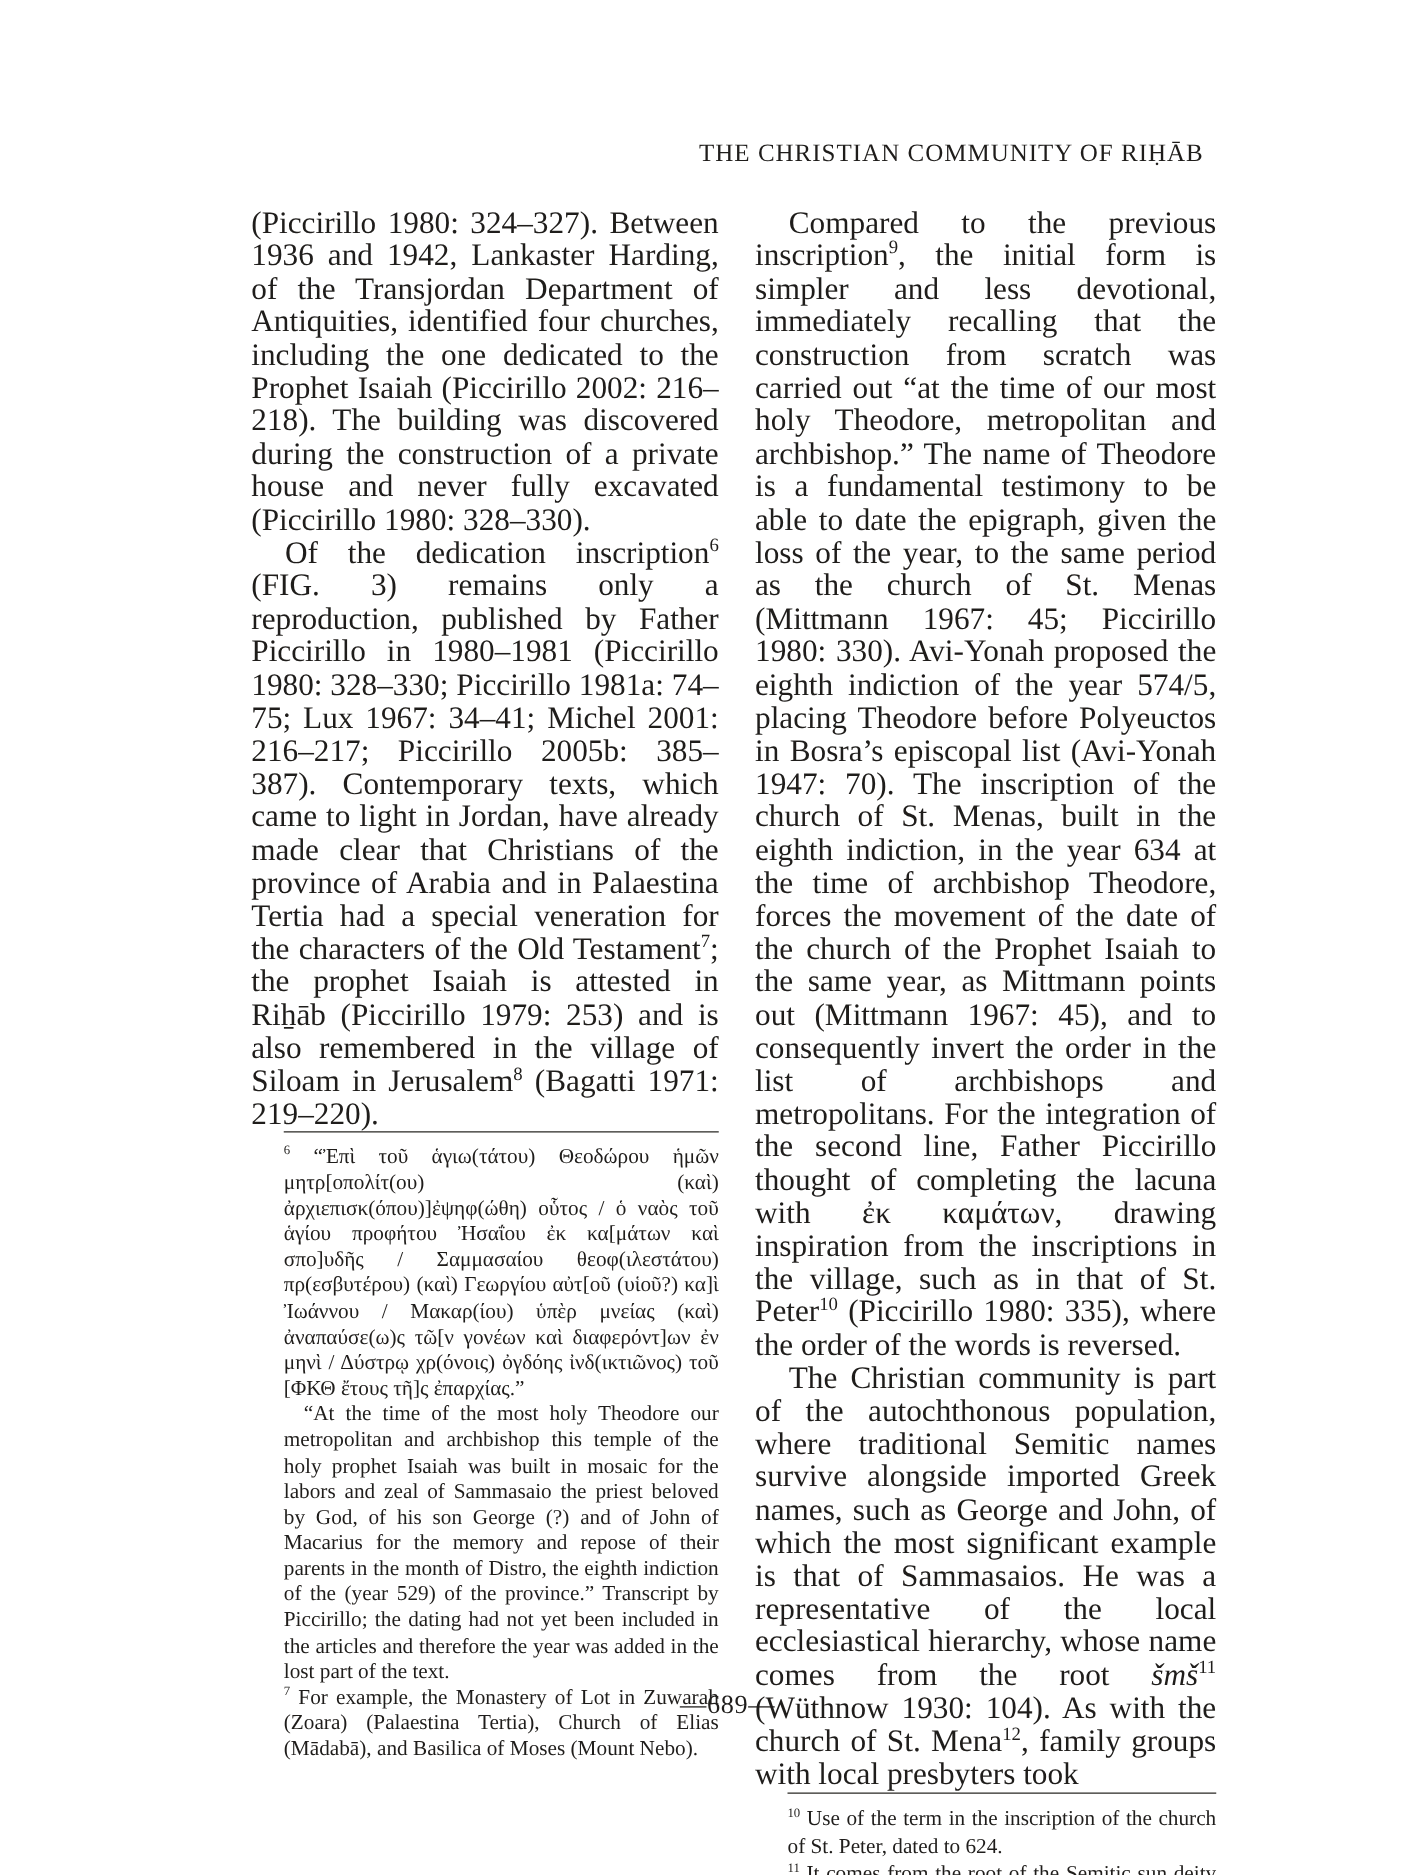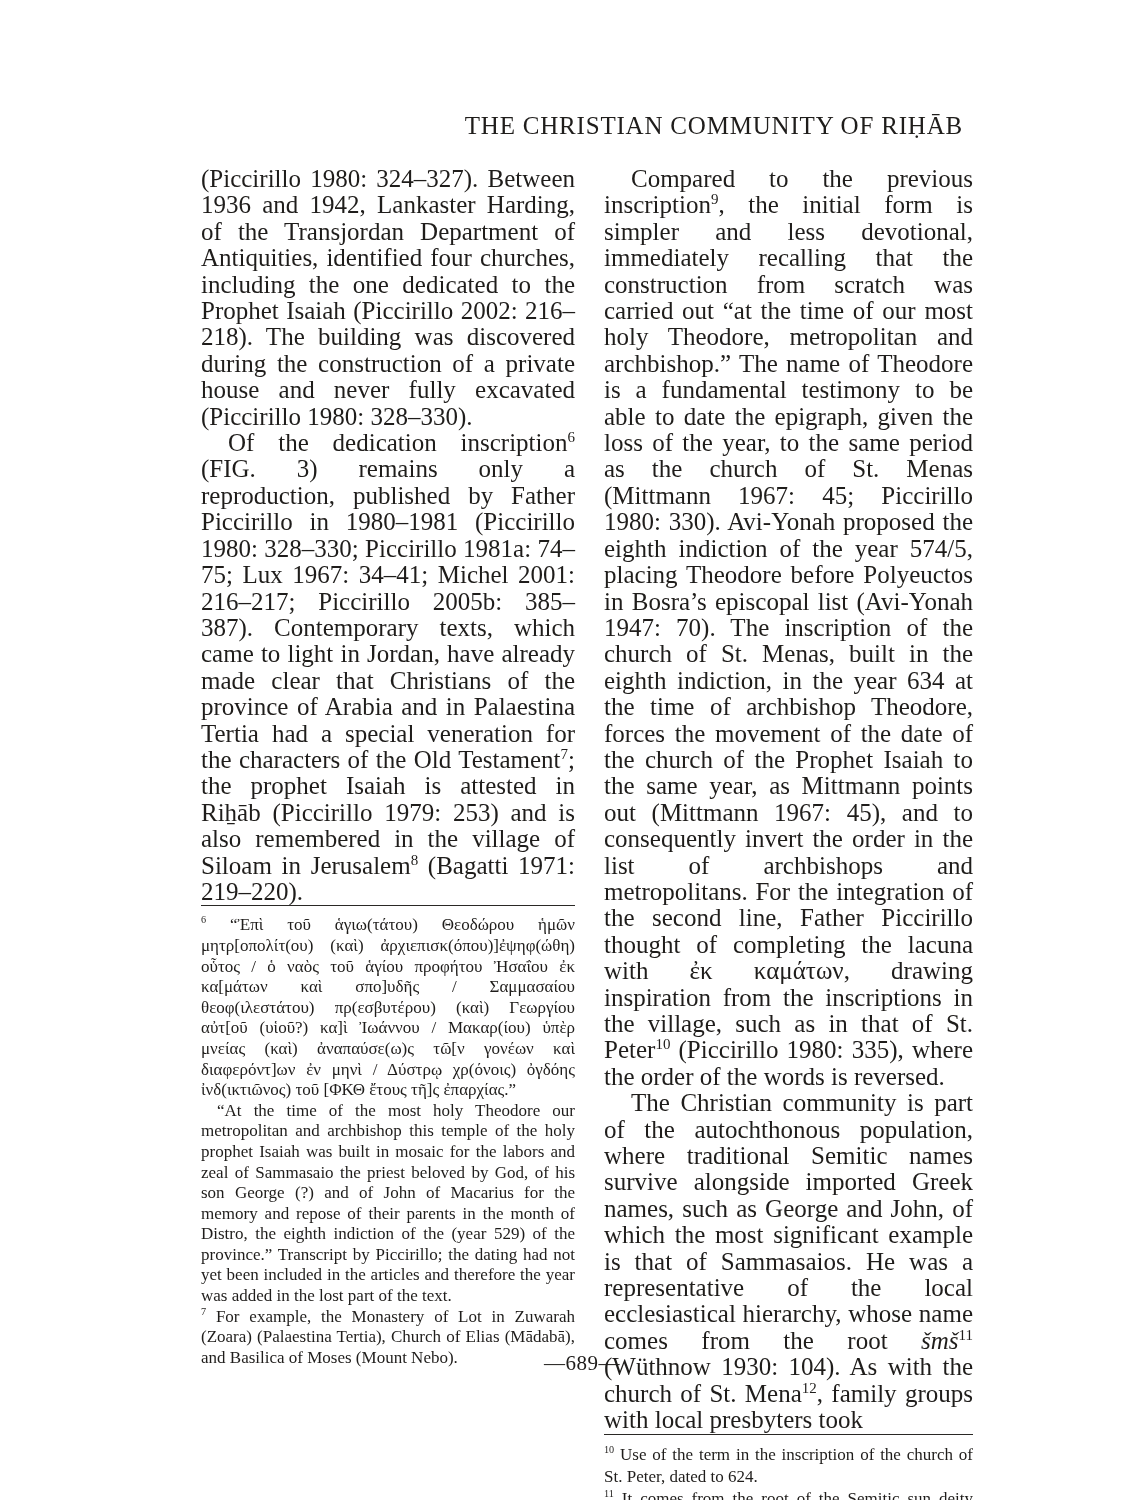--- a/index.html
+++ b/index.html
@@ -11,41 +11,41 @@
     height: 1500px;
     background: var(--paper);
     color: var(--ink);
     font-family: "Liberation Serif", "DejaVu Serif", serif;
     overflow: hidden;
   }
   .running-header {
     position: absolute;
     top: 112px;
     right: 163px;
-    font-size: 25px;
+    font-size: 20px;
     letter-spacing: 0.8px;
     white-space: nowrap;
     color: var(--ink);
     text-align: right;
   }
   .col {
     position: absolute;
     top: 166px;
     display: flex;
     flex-direction: column;
   }
   .col-left  { left: 201px; width: 374px; height: 1167px; }
   .col-right { left: 604px; width: 369px; height: 1182px; }
   .body-text {
     font-size: 25px;
     line-height: 26.4px;
     text-align: justify;
   }
   .body-text .para.indent { text-indent: 27px; }
-  .footnotes { margin-top: auto; }
+  .footnotes { margin-top: auto; margin-left: 26px; }
   .fn-rule {
     border-top: 1.6px solid #2a2825;
     width: 100%;
     margin-bottom: 9px;
   }
   .fn-text {
     font-size: 17px;
     line-height: 20.6px;
     text-align: justify;
   }

